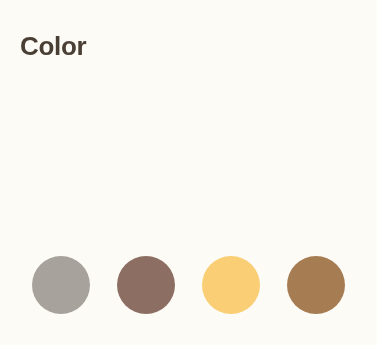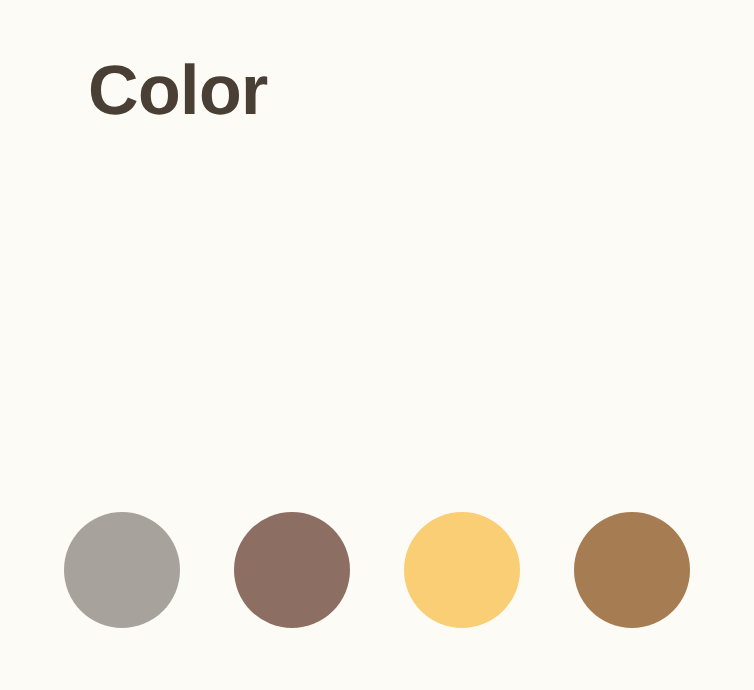--- a/index.html
+++ b/index.html
@@ -15,25 +15,25 @@
     position: relative;
     width: 377px;
     height: 345px;
     background: #FDFBF6;
     overflow: hidden;
     box-sizing: border-box;
   }
 
   .panel-title {
     position: absolute;
-    left: 44px;
+    left: 20px;
     top: 29px;
     margin: 0;
     font-family: "Liberation Sans", sans-serif;
-    font-size: 35px;
+    font-size: 26px;
     font-weight: bold;
     letter-spacing: -0.3px;
     line-height: 34px;
     color: #4A3F35;
     white-space: nowrap;
   }
 
   .swatch-row {
     position: absolute;
     left: 32px;

